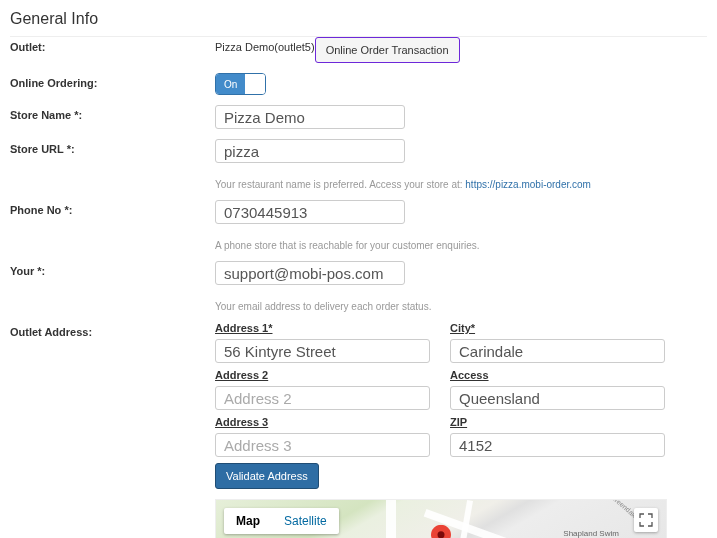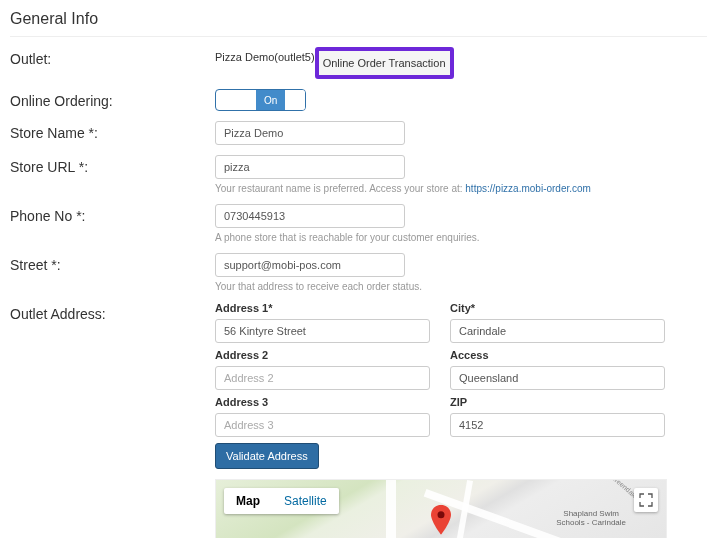--- a/index.html
+++ b/index.html
@@ -1,33 +1,33 @@
 <!DOCTYPE html>
 <html><head>
 <meta charset="utf-8">
 <style>
   * { box-sizing: border-box; margin: 0; padding: 0; }
   body { font-family: Arial, Helvetica, sans-serif; font-size: 11px; color: #333; background: #fff; width: 717px; }
   .container { padding: 5px 10px 10px 10px; }
-  .page-title { font-size: 16px; font-weight: 400; color: #333; padding: 5px 0 8px 0; border-bottom: 1px solid #eee; margin-bottom: 10px;}
+  .page-title { font-size: 16px; font-weight: 400; color: #333; padding: 5px 0 8px 0; border-bottom: 1px solid #eee; }
   .row { display: flex; align-items: flex-start; margin-bottom: 10px; }
-  .label-col { width: 205px; flex-shrink: 0; font-weight: 400; font-size: 14px; color: #333; padding-top: 4px;}
+  .label-col { width: 205px; flex-shrink: 0; font-weight: 700; font-size: 11px; color: #333; padding-top: 4px;}
   .main-col { flex: 1; position: relative; }
   .top-row .main-col { display: flex; align-items: flex-start; }
   .outlet-name { font-size: 11px; padding-top:4px;}
-  .btn-trans { background: #f5f5f5; border: 4px solid #6d28d9; border-radius: 3px; padding: 6px 4px; font-size: 11px; cursor: pointer; color:#333;}
+  .btn-trans { background: #f5f5f5; border: 1px solid #6d28d9; border-radius: 3px; padding: 6px 10px; font-size: 11px; cursor: pointer; color:#333;}
   .toggle { display: inline-flex; border: 1px solid #3071a9; border-radius: 4px; overflow: hidden; height: 22px; }
-  .toggle .on { background: #428bca; color: #fff; padding: 0 8px; font-size: 10px; display: flex; align-items: center; margin-left: 40px; }
+  .toggle .on { background: #428bca; color: #fff; padding: 0 8px; font-size: 10px; display: flex; align-items: center; }
   .toggle .knob { background: #fff; width: 20px; }
-  input[type=text] { width: 190px; height: 24px; padding: 0 8px; border: 1px solid #ccc; border-radius: 3px; font-size: 11px; color: #555; }
+  input[type=text] { width: 190px; height: 24px; padding: 0 8px; border: 1px solid #ccc; border-radius: 3px; font-size: 15px; color: #555; }
   input[type=text]::placeholder { color: #aaa; }
-  .hint { font-size: 10px; color: #999; margin-top: 4px; }
+  .hint { font-size: 10px; color: #999; margin-top: 16px; }
   .hint a { color: #3071a9; text-decoration: none; }
   .addr-grid { display: flex; gap: 20px; }
-  .addr-col { width: 215px; }
+  .addr-col { width: 215px; text-decoration: underline; }
   .addr-col .sub-label { font-weight: 700; font-size: 11px; margin-bottom: 5px; margin-top: 6px; }
   .addr-col input { width: 100%; }
   .addr-col:first-child .sub-label:first-child, .addr-col:nth-child(2) .sub-label:first-child { margin-top:0; }
   .validate-btn { background: #2e6da4; border: 1px solid #204d74; color: #fff; padding: 6px 10px; border-radius: 3px; font-size: 11px; cursor:pointer; margin-top: 6px;}
   .map-wrap { margin-top: 10px; width: 452px; height: 105px; position: relative; border: 1px solid #eee; background: linear-gradient(150deg, #e6efd9 0%, #d4e4c0 25%, #eaf0e0 30%, #f0efe9 45%, #e0e0e0 50%, #ededed 55%, #e3e3e3 100%); overflow:hidden;}
   .map-ctrl { position:absolute; top:8px; left:8px; display:flex; background:#fff; border-radius:2px; box-shadow:0 1px 3px rgba(0,0,0,.3); overflow:hidden;}
   .map-ctrl div { padding:6px 12px; font-size:12px; cursor:pointer; }
   .map-ctrl .active { font-weight:600; color:#000;}
   .map-ctrl .inactive { color:#0369a1;}
   .fs-ctrl { position:absolute; top:8px; right:8px; width:24px; height:24px; background:#fff; border-radius:2px; box-shadow:0 1px 3px rgba(0,0,0,.3); display:flex; align-items:center; justify-content:center; font-size:10px; color:#555; cursor:pointer;}
@@ -84,24 +84,24 @@
 
   <div class="row">
     <div class="label-col">Phone No *:</div>
     <div class="main-col">
       <input type="text" value="0730445913" style="">
       <div class="hint">A phone store that is reachable for your customer enquiries.</div>
     </div>
   </div>
 
   <div class="row">
-    <div class="label-col">Street *:</div>
+    <div class="label-col">Your *:</div>
     <div class="main-col">
       <input type="text" value="support@mobi-pos.com" style="">
-      <div class="hint">Your that address to receive each order status.</div>
+      <div class="hint">Your email address to delivery each order status.</div>
     </div>
   </div>
 
   <div class="row">
     <div class="label-col">Outlet Address:</div>
     <div class="main-col">
       <div class="addr-grid">
         <div class="addr-col">
           <div class="sub-label">Address 1*</div>
           <input type="text" value="56 Kintyre Street" style="">

